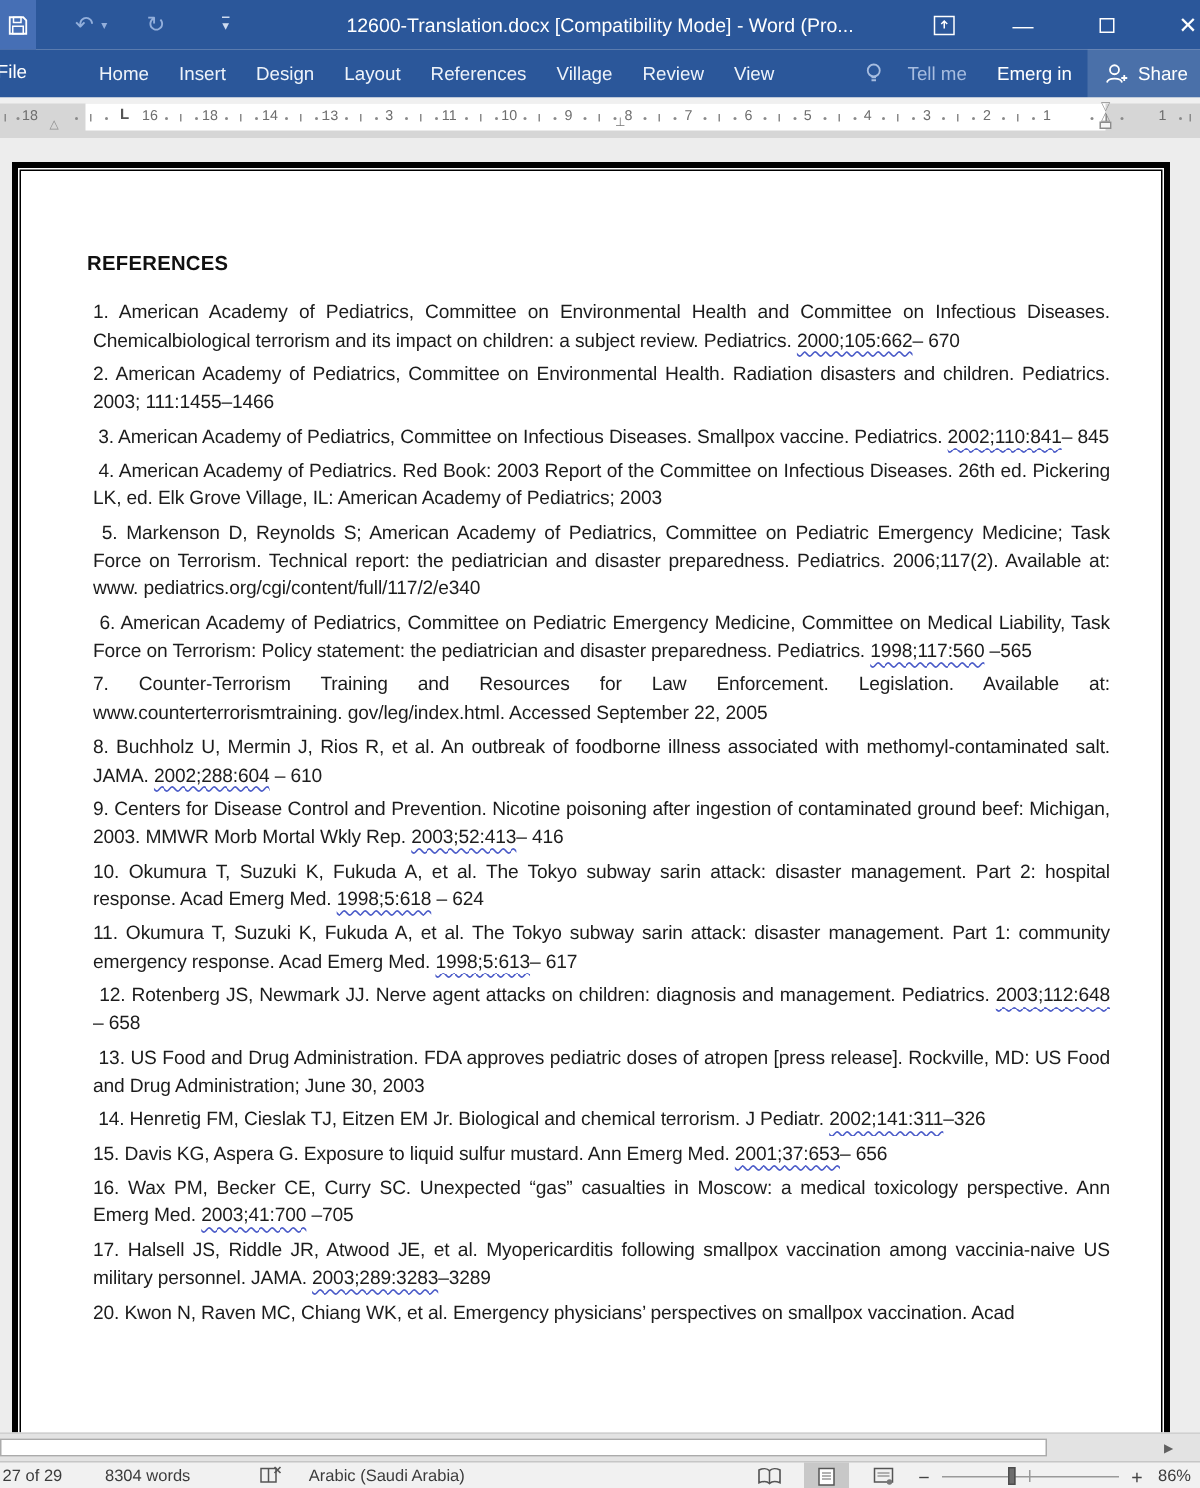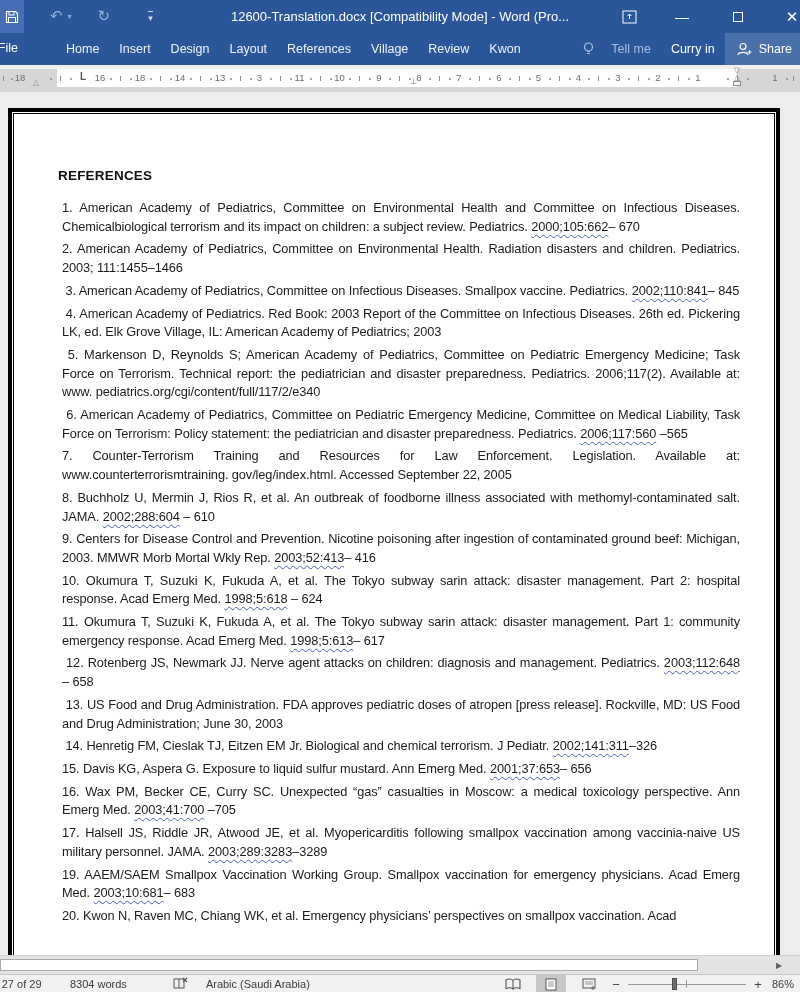--- a/index.html
+++ b/index.html
@@ -138,49 +138,49 @@
       <span>File</span>
     </div>
   <div id="ribbon-tabs" style="display:flex; align-items:center;">
       <div class="rtab">Home</div>
       <div class="rtab">Insert</div>
       <div class="rtab">Design</div>
       <div class="rtab">Layout</div>
       <div class="rtab">References</div>
       <div class="rtab">Village</div>
       <div class="rtab">Review</div>
-      <div class="rtab">Kwon</div>
+      <div class="rtab">View</div>
     </div>
   <div class="tellme">
     <svg width="11" height="15" viewBox="0 0 11 15">
       <circle cx="5.5" cy="5" r="4" fill="none" stroke="#a7bde0" stroke-width="1.2"></circle>
       <path d="M4 9.5 h3 M4 11.5 h3" stroke="#a7bde0" stroke-width="1.2"></path>
     </svg>
     <span>Tell me</span>
   </div>
-  <div class="signin">Curry in</div>
+  <div class="signin">Emerg in</div>
   <div class="share">
     <svg width="16" height="14" viewBox="0 0 16 14">
       <circle cx="6" cy="4.5" r="3" fill="none" stroke="#fff" stroke-width="1.2"></circle>
       <path d="M1 13 C1.5 9.5 10.5 9.5 11 13" fill="none" stroke="#fff" stroke-width="1.2"></path>
       <path d="M12.5 8 v4 M10.5 10 h4" stroke="#fff" stroke-width="1.2"></path>
     </svg>
     <span>Share</span>
   </div>
 </div>
 
 <div class="ruler-row">
   <div class="ruler-strip">
     <div class="ruler-active"></div>
     <div id="ruler-marks">
         <div class="ruler-num" style="left: 20px;">18</div>
         <div class="ruler-num" style="left: 100px;">16</div>
         <div class="ruler-num" style="left: 140px;">18</div>
         <div class="ruler-num" style="left: 180px;">14</div>
-        <div class="ruler-num" style="left: 220px;">13</div>
+        <div class="ruler-num" style="left: 220px; font-family: Liberation Mono, monospace;">13</div>
         <div class="ruler-num" style="left: 259.5px;">3</div>
         <div class="ruler-num" style="left: 299.5px;">11</div>
         <div class="ruler-num" style="left: 339.5px;">10</div>
         <div class="ruler-num" style="left: 379px;">9</div>
         <div class="ruler-num" style="left: 419px;">8</div>
         <div class="ruler-num" style="left: 459px;">7</div>
         <div class="ruler-num" style="left: 499px;">6</div>
         <div class="ruler-num" style="left: 538.5px;">5</div>
         <div class="ruler-num" style="left: 578.5px;">4</div>
         <div class="ruler-num" style="left: 618px;">3</div>
@@ -253,33 +253,32 @@
 <div class="docarea">
   <div class="page">
     <div class="page-inner">
       <p class="doc-heading">REFERENCES</p>
       <div id="refs">
           <p class="ref"><span>1. American Academy of Pediatrics, Committee on Environmental Health and Committee on Infectious Diseases. Chemicalbiological terrorism and its impact on children: a subject review. Pediatrics. </span><span class="wavy">2000;105:662</span><span>– 670</span></p>
           <p class="ref"><span>2. American Academy of Pediatrics, Committee on Environmental Health. Radiation disasters and children. Pediatrics. 2003; 111:1455–1466</span></p>
           <p class="ref"><span>&nbsp;3. American Academy of Pediatrics, Committee on Infectious Diseases. Smallpox vaccine. Pediatrics. </span><span class="wavy">2002;110:841</span><span>– 845</span></p>
           <p class="ref"><span>&nbsp;4. American Academy of Pediatrics. Red Book: 2003 Report of the Committee on Infectious Diseases. 26th ed. Pickering LK, ed. Elk Grove Village, IL: American Academy of Pediatrics; 2003</span></p>
           <p class="ref"><span>&nbsp;5. Markenson D, Reynolds S; American Academy of Pediatrics, Committee on Pediatric Emergency Medicine; Task Force on Terrorism. Technical report: the pediatrician and disaster preparedness. Pediatrics. 2006;117(2). Available at: www. pediatrics.org/cgi/content/full/117/2/e340</span></p>
-          <p class="ref"><span>&nbsp;6. American Academy of Pediatrics, Committee on Pediatric Emergency Medicine, Committee on Medical Liability, Task Force on Terrorism: Policy statement: the pediatrician and disaster preparedness. Pediatrics. </span><span class="wavy">2006;117:560</span><span> –565</span></p>
+          <p class="ref"><span>&nbsp;6. American Academy of Pediatrics, Committee on Pediatric Emergency Medicine, Committee on Medical Liability, Task Force on Terrorism: Policy statement: the pediatrician and disaster preparedness. Pediatrics. </span><span class="wavy">1998;117:560</span><span> –565</span></p>
           <p class="ref"><span>7. Counter-Terrorism Training and Resources for Law Enforcement. Legislation. Available at: www.counterterrorismtraining. gov/leg/index.html. Accessed September 22, 2005</span></p>
           <p class="ref"><span>8. Buchholz U, Mermin J, Rios R, et al. An outbreak of foodborne illness associated with methomyl-contaminated salt. JAMA. </span><span class="wavy">2002;288:604</span><span> – 610</span></p>
           <p class="ref"><span>9. Centers for Disease Control and Prevention. Nicotine poisoning after ingestion of contaminated ground beef: Michigan, 2003. MMWR Morb Mortal Wkly Rep. </span><span class="wavy">2003;52:413</span><span>– 416</span></p>
           <p class="ref"><span>10. Okumura T, Suzuki K, Fukuda A, et al. The Tokyo subway sarin attack: disaster management. Part 2: hospital response. Acad Emerg Med. </span><span class="wavy">1998;5:618</span><span> – 624</span></p>
           <p class="ref"><span>11. Okumura T, Suzuki K, Fukuda A, et al. The Tokyo subway sarin attack: disaster management. Part 1: community emergency response. Acad Emerg Med. </span><span class="wavy">1998;5:613</span><span>– 617</span></p>
           <p class="ref"><span>&nbsp;12. Rotenberg JS, Newmark JJ. Nerve agent attacks on children: diagnosis and management. Pediatrics. </span><span class="wavy">2003;112:648</span><span> – 658</span></p>
           <p class="ref"><span>&nbsp;13. US Food and Drug Administration. FDA approves pediatric doses of atropen [press release]. Rockville, MD: US Food and Drug Administration; June 30, 2003</span></p>
           <p class="ref"><span>&nbsp;14. Henretig FM, Cieslak TJ, Eitzen EM Jr. Biological and chemical terrorism. J Pediatr. </span><span class="wavy">2002;141:311</span><span>–326</span></p>
           <p class="ref"><span>15. Davis KG, Aspera G. Exposure to liquid sulfur mustard. Ann Emerg Med. </span><span class="wavy">2001;37:653</span><span>– 656</span></p>
           <p class="ref"><span>16. Wax PM, Becker CE, Curry SC. Unexpected “gas” casualties in Moscow: a medical toxicology perspective. Ann Emerg Med. </span><span class="wavy">2003;41:700</span><span> –705</span></p>
           <p class="ref"><span>17. Halsell JS, Riddle JR, Atwood JE, et al. Myopericarditis following smallpox vaccination among vaccinia-naive US military personnel. JAMA. </span><span class="wavy">2003;289:3283</span><span>–3289</span></p>
-          <p class="ref"><span>19. AAEM/SAEM Smallpox Vaccination Working Group. Smallpox vaccination for emergency physicians. Acad Emerg Med. </span><span class="wavy">2003;10:681</span><span>– 683</span></p>
           <p class="ref"><span>20. Kwon N, Raven MC, Chiang WK, et al. Emergency physicians’ perspectives on smallpox vaccination. Acad</span></p>
         </div>
     </div>
   </div>
 </div>
 
 <div class="hscroll">
   <div class="hthumb"></div>
   <div class="harrow">
       <span>▶</span>

